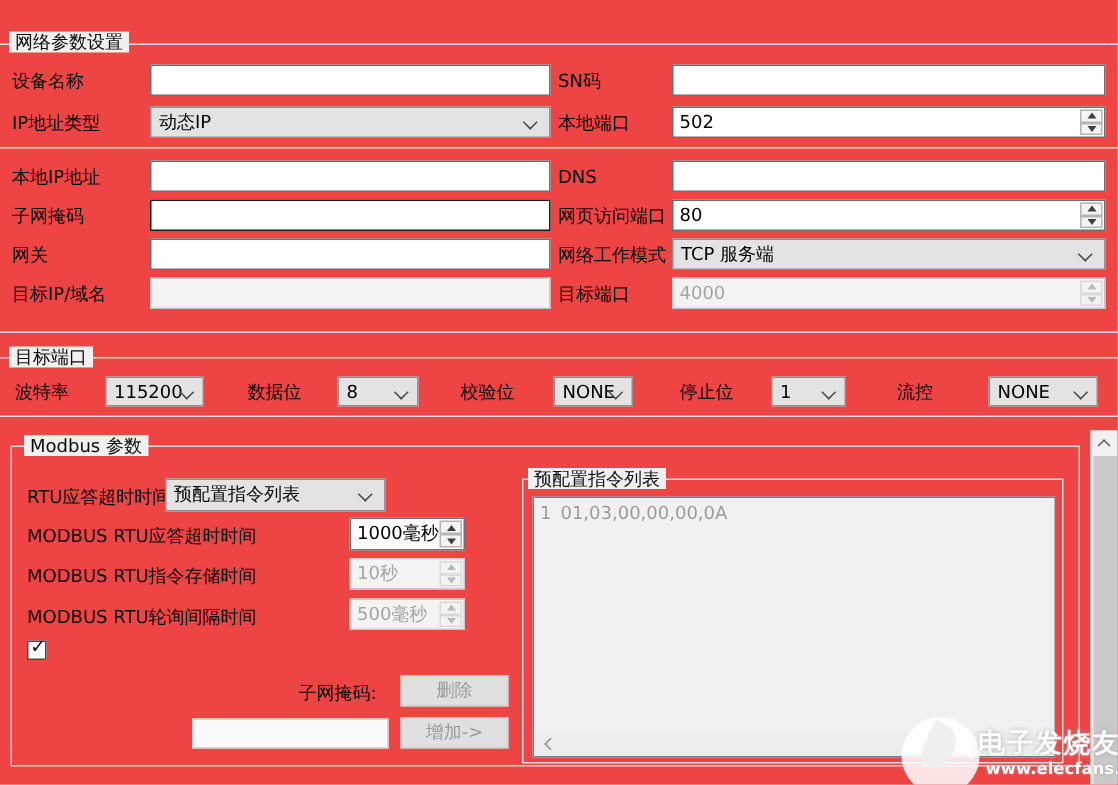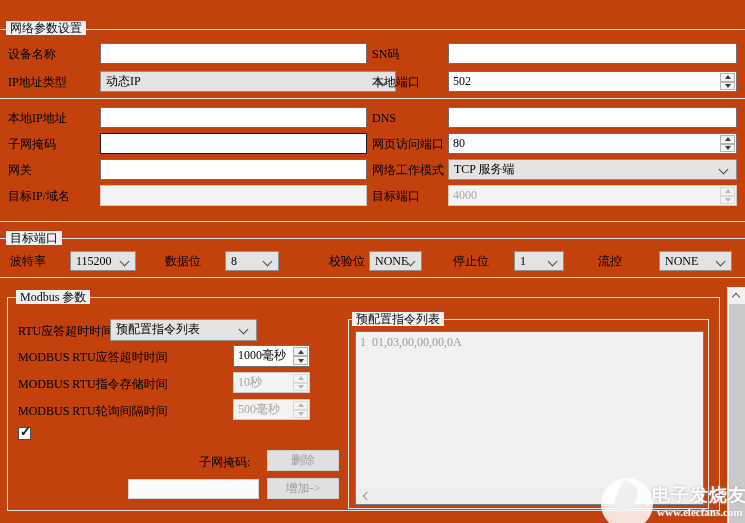--- a/index.html
+++ b/index.html
@@ -1,17 +1,17 @@
 <!DOCTYPE html>
 <html><head>
 <meta charset="utf-8">
 <style>
   html,body{margin:0;padding:0;}
   body{font-family:"DejaVu Sans","Liberation Sans",sans-serif;}
-  #app{position:relative;width:745px;height:523px;background:#c2410c;overflow:hidden;font-family:Liberation Serif, serif;}
+  #app{position:relative;width:745px;height:523px;background:#ef4444;overflow:hidden;}
 
   .lbl{position:absolute;font-size:12px;line-height:15px;color:#000;white-space:nowrap;}
   .grouplabel{position:absolute;font-size:12px;line-height:14px;color:#0a0a0a;background:#f0f0f0;padding:0 4px;white-space:nowrap;z-index:2;}
   .groupbox{position:absolute;border:1px solid #e0e0e0;box-sizing:border-box;z-index:1;}
   .sep{position:absolute;border-top:1px solid #e7e7e7;height:0;}
 
   .tinput{position:absolute;box-sizing:border-box;background:#fff;border:1px solid #6e6e6e;
           font-size:12px;line-height:19px;padding:0 4px;color:#000;white-space:pre;overflow:hidden;}
   .tinput.focused{border-color:#1c1c1c;}
   .tinput.disabled{background:#f3f3f3;border-color:#c9c9c9;color:#a5a5a5;}
@@ -83,21 +83,21 @@
   <span class="lbl" style="left:8px;top:47px;">设备名称</span>
   <div class="tinput" style="left:100px;top:43px;width:267px;height:21px;">
     
   </div>
   <span class="lbl" style="left:372px;top:47px;">SN码</span>
   <div class="tinput" style="left:448px;top:43px;width:289px;height:21px;">
     
   </div>
 
   <span class="lbl" style="left:8px;top:75px;">IP地址类型</span>
-  <div class="combo" style="left:100px;top:71px;width:296px;height:21px;">
+  <div class="combo" style="left:100px;top:71px;width:267px;height:21px;">
     <span>动态IP</span>
     <span class="chev"></span>
   </div>
   <span class="lbl" style="left:372px;top:75px;">本地端口</span>
   <div class="spin" style="left:448px;top:71px;width:289px;height:21px;">
     <span class="spin-val">502</span>
     <span class="updown">
       <span class="udb up">
           <i class="tri up"></i>
         </span>
@@ -168,21 +168,21 @@
     <span>115200</span>
     <span class="chev"></span>
   </div>
 
   <span class="lbl" style="left:165px;top:254px;">数据位</span>
   <div class="combo mini" style="left:225px;top:251px;width:54px;height:20px;">
     <span>8</span>
     <span class="chev"></span>
   </div>
 
-  <span class="lbl" style="left:307px;top:254px;margin-left:22px;">校验位</span>
+  <span class="lbl" style="left:307px;top:254px;">校验位</span>
   <div class="combo mini" style="left:369px;top:251px;width:53px;height:20px;">
     <span>NONE</span>
     <span class="chev"></span>
   </div>
 
   <span class="lbl" style="left:453px;top:254px;">停止位</span>
   <div class="combo mini" style="left:514px;top:251px;width:50px;height:20px;">
     <span>1</span>
     <span class="chev"></span>
   </div>

